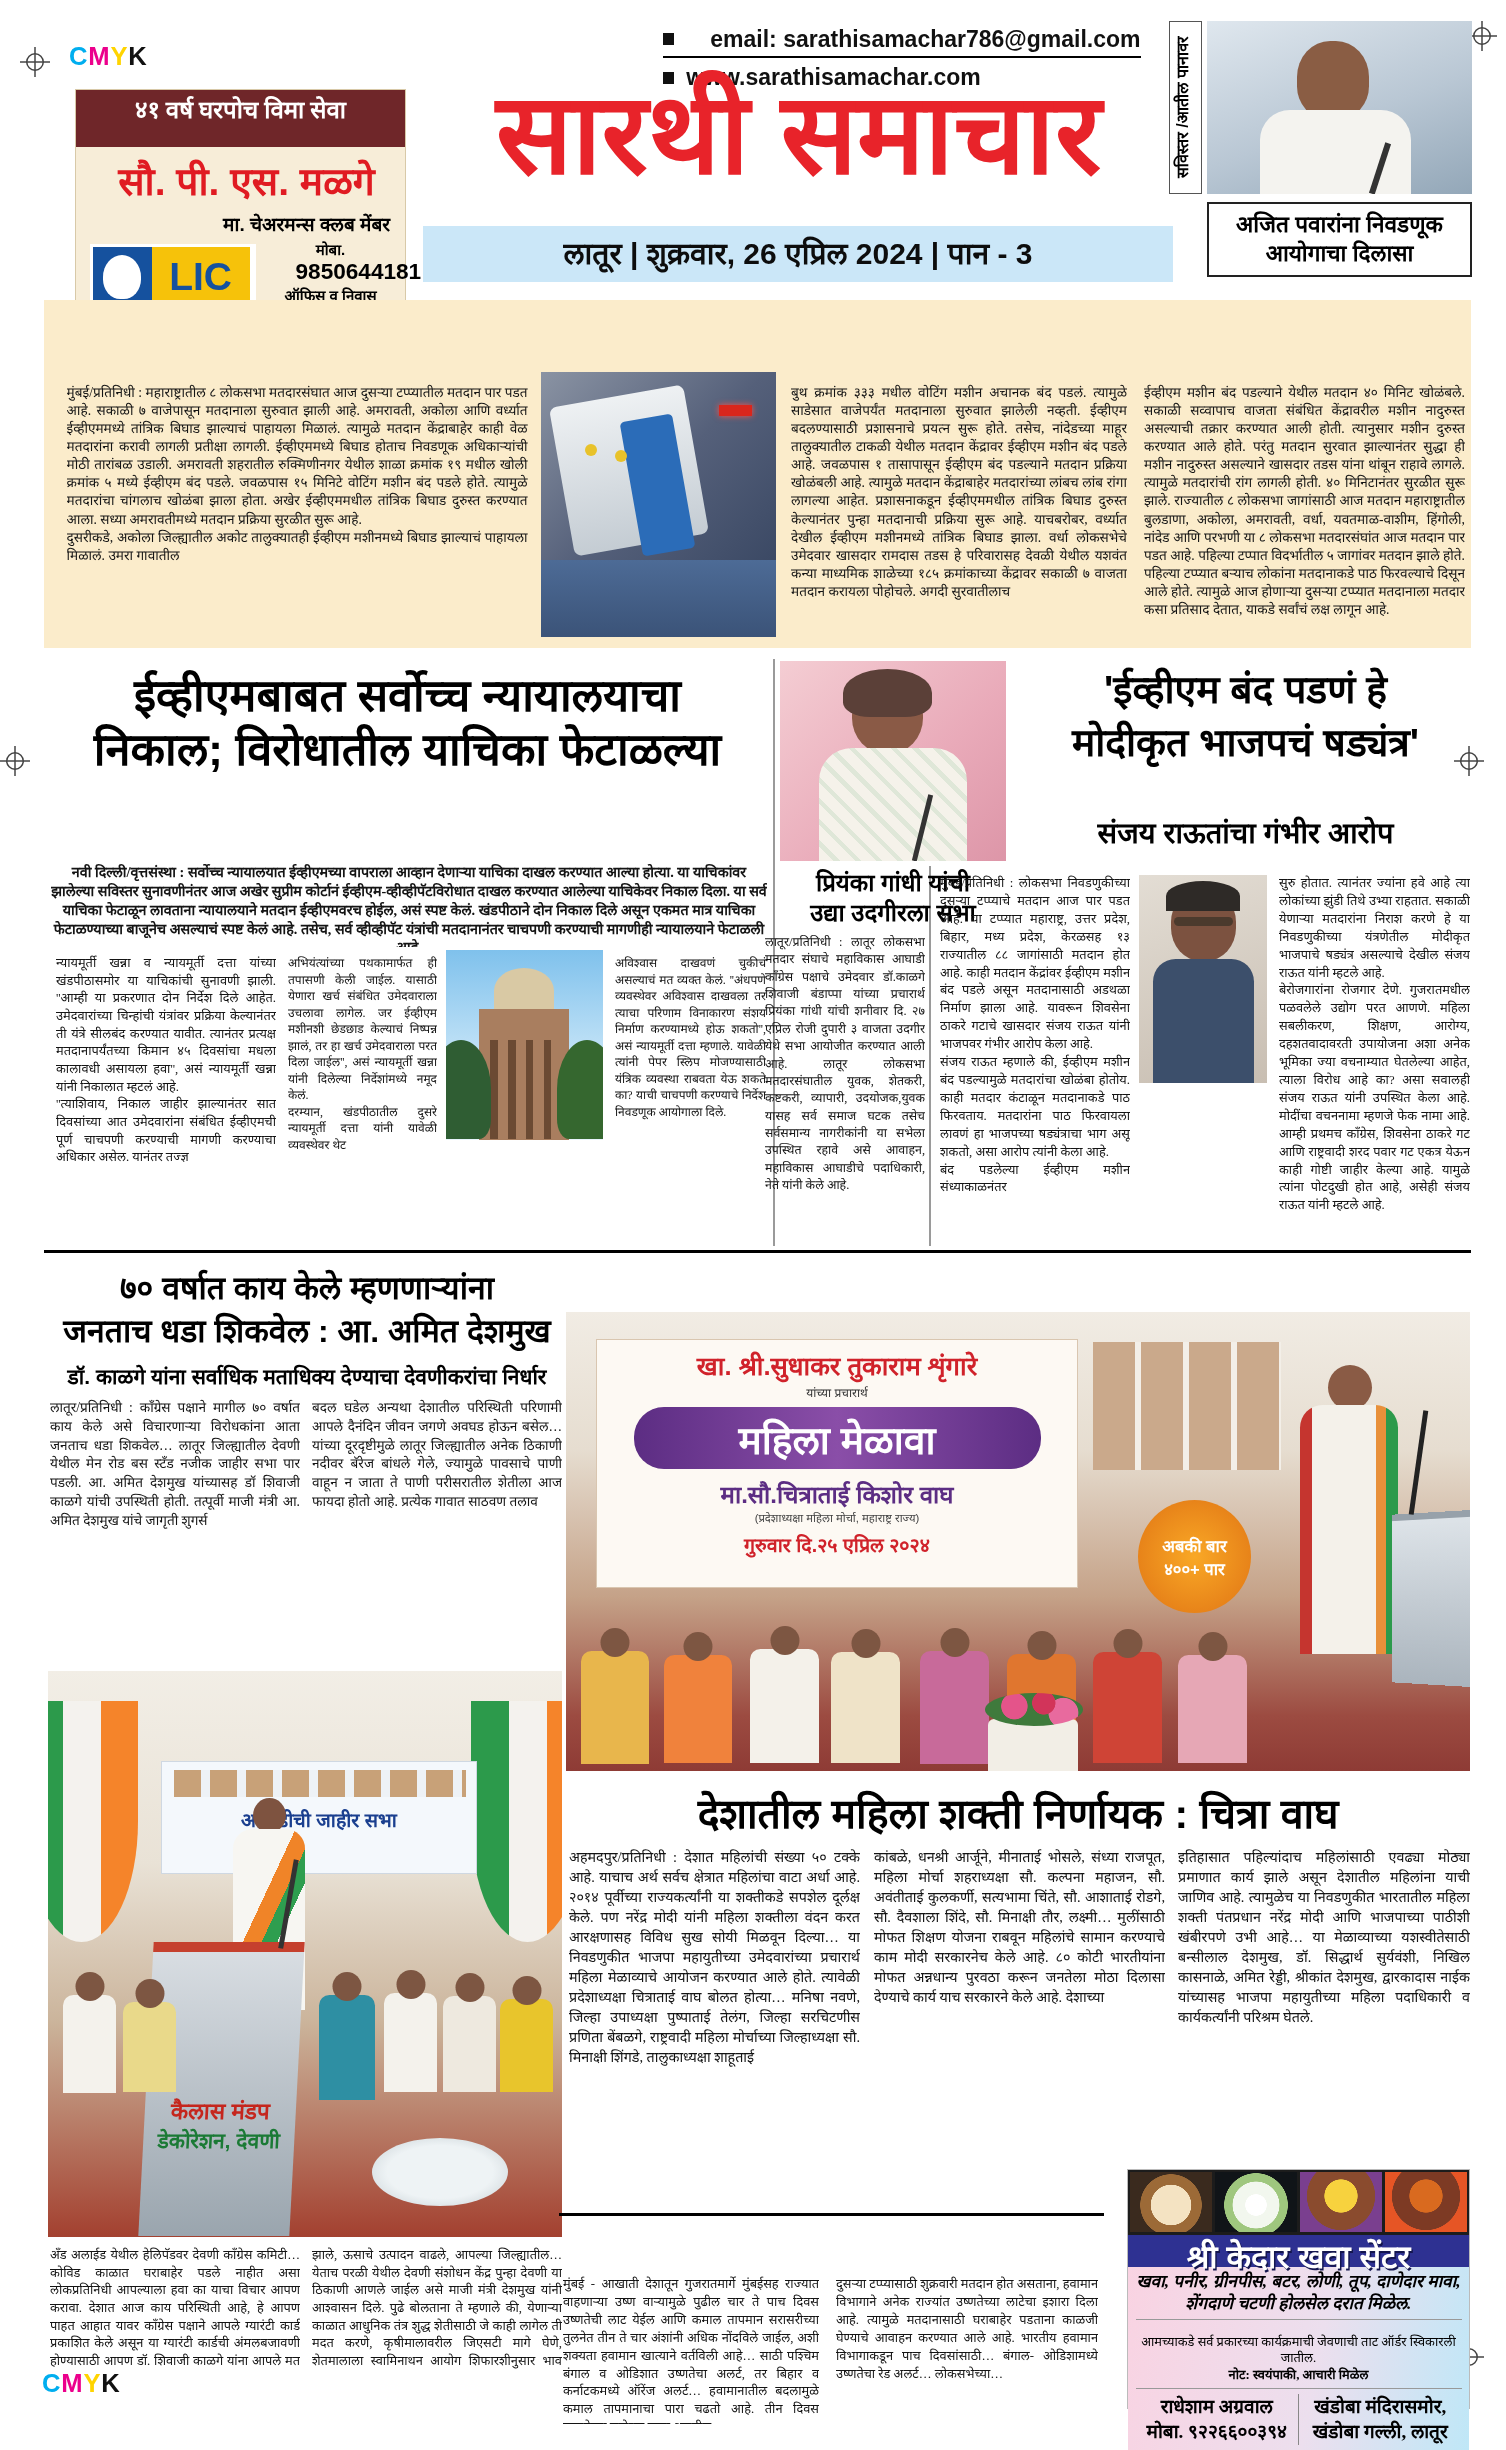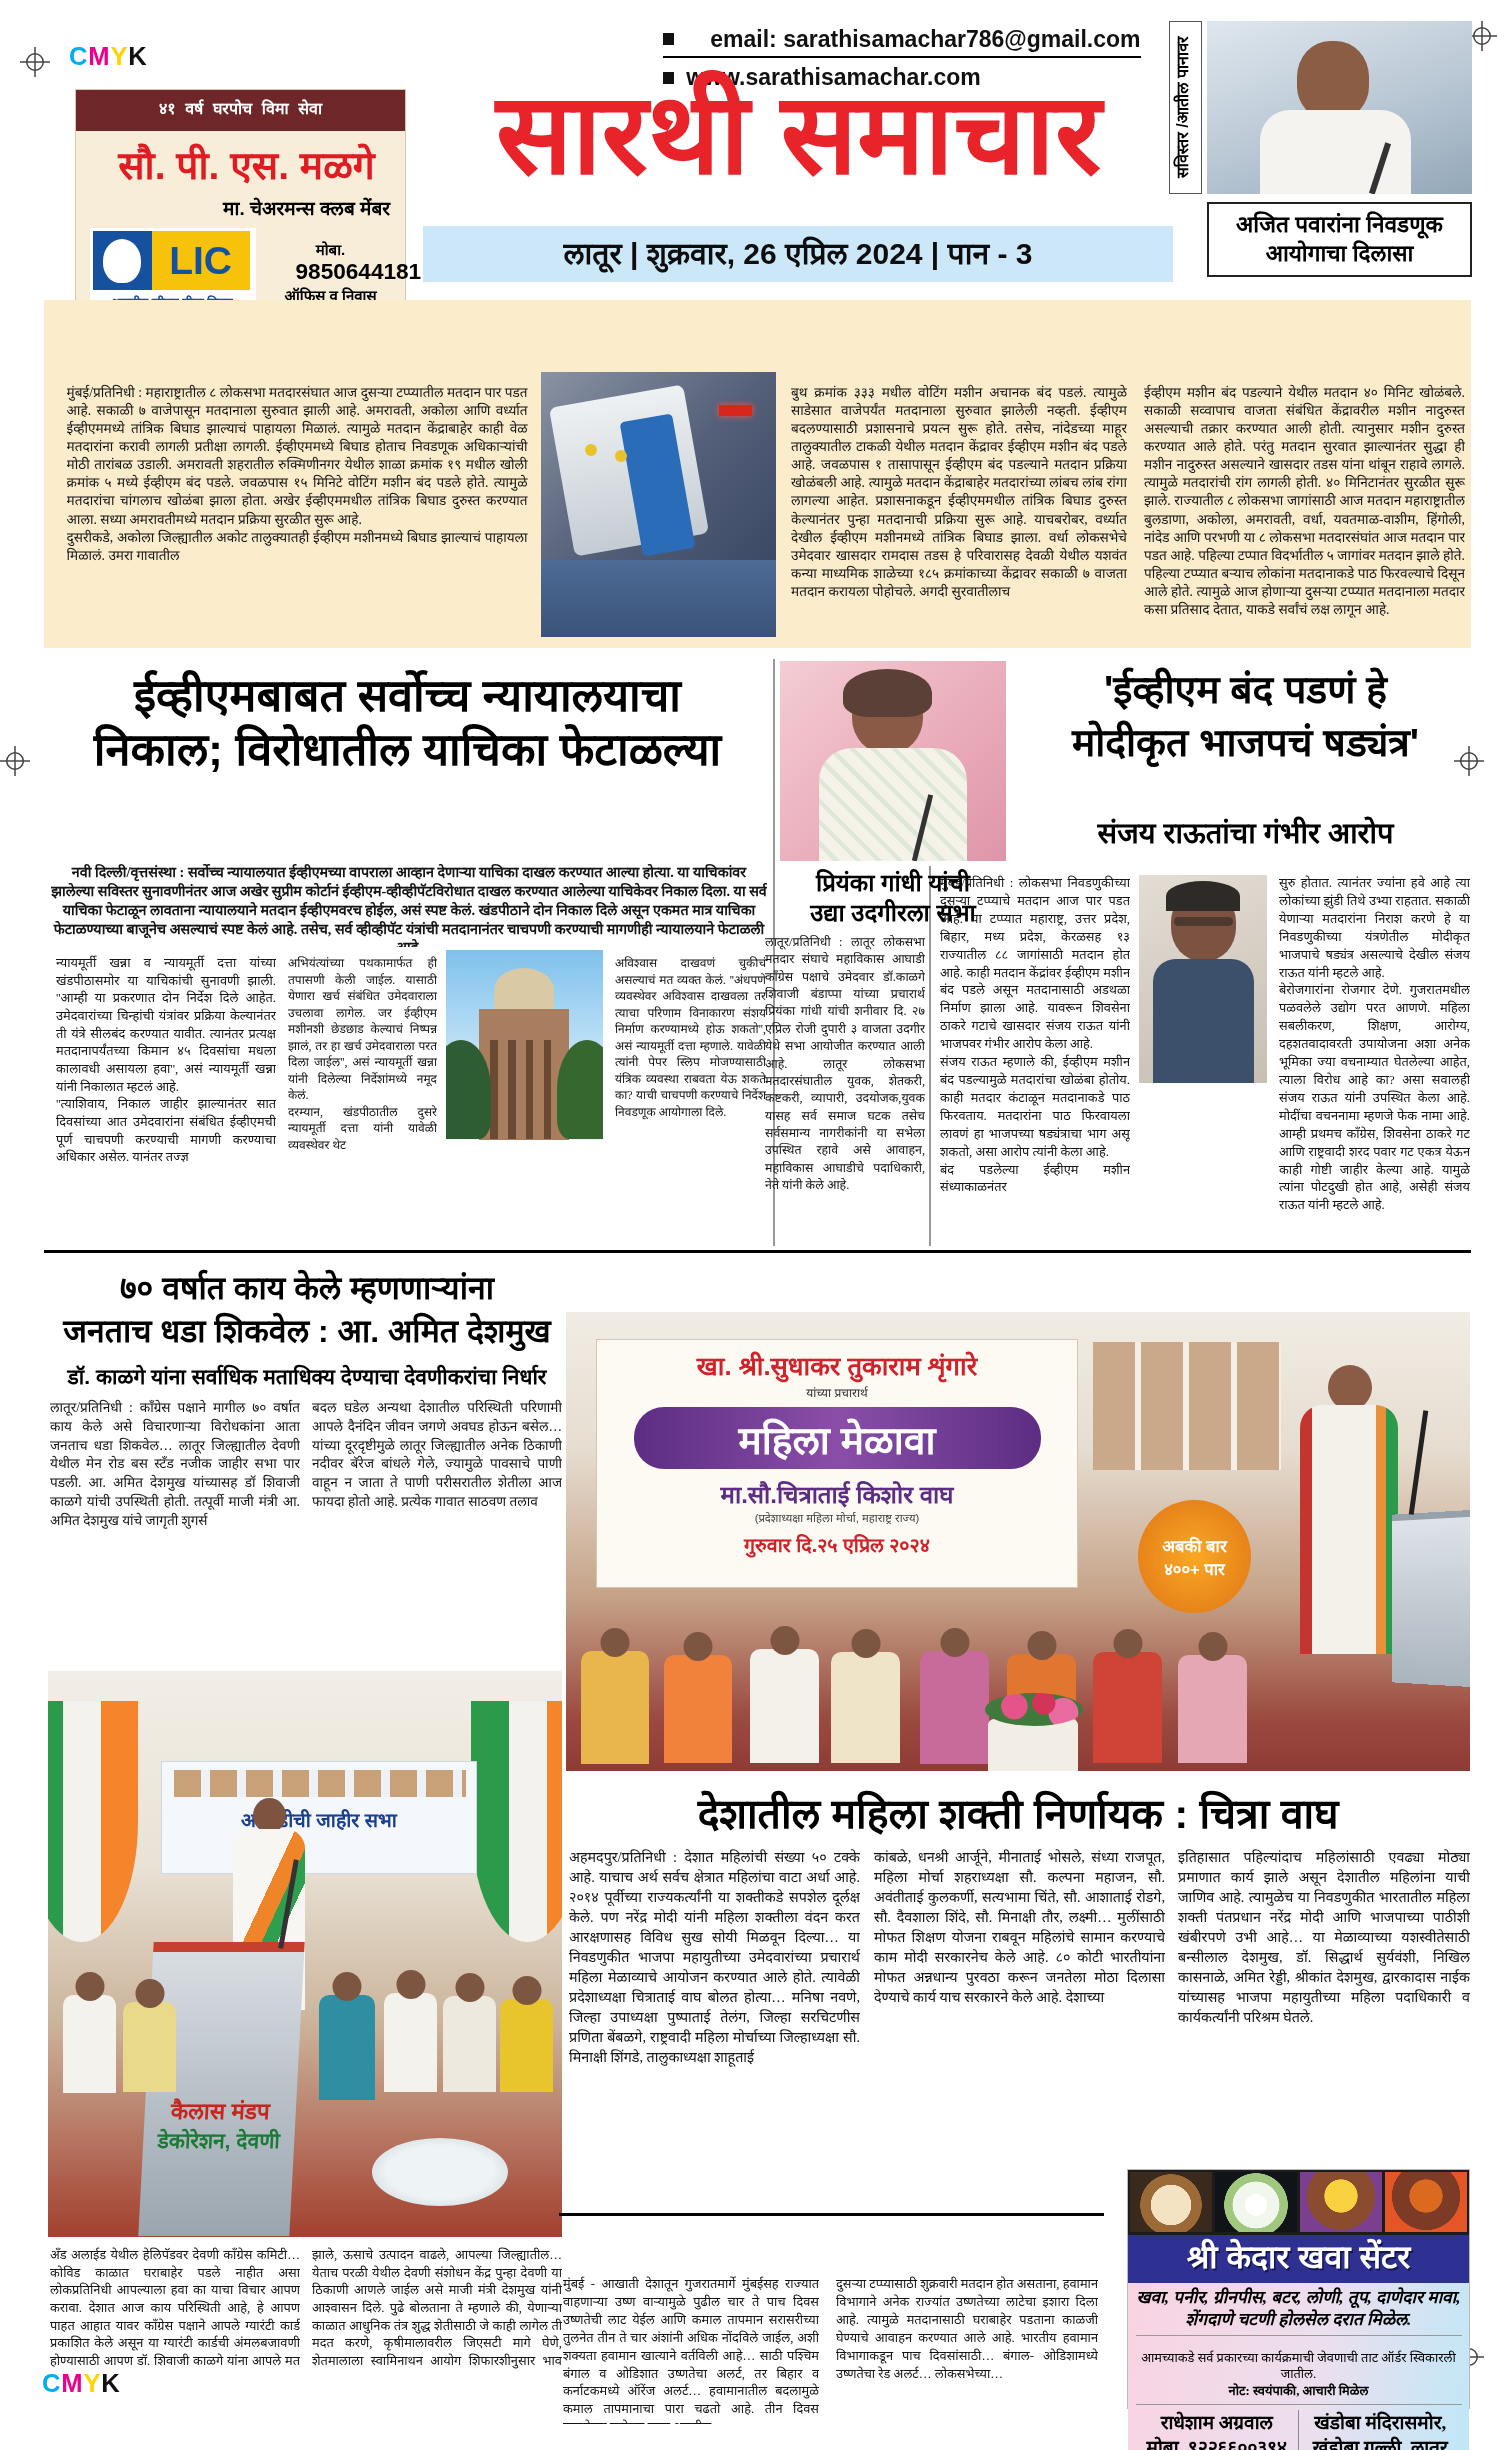--- a/index.html
+++ b/index.html
@@ -12,42 +12,42 @@
   .nowrap { white-space:nowrap; }
   .photo { position:absolute; overflow:hidden; }
   .vline { position:absolute; width:1.5px; background:#8a8a8a; }
   .hline { position:absolute; background:#000; }
   
   .regmark { position:absolute; width:30px; height:30px; }
   .cmyk { position:absolute; font-family:"Liberation Sans", sans-serif; font-weight:bold; font-size:25.6px; letter-spacing:0.8px; }
   .cmyk .c{color:#00aeef}.cmyk .m{color:#ec008c}.cmyk .y{color:#ffd400}.cmyk .k{color:#111}
   
   .licad { border:0.8px solid #d8c9a8; background:#f7edd8; }
-  .licad .topbar { background:#6f2629; color:#fff; font-family:Liberation Mono, monospace; font-weight:bold; font-size:16px; text-align:center; line-height:41px; height:41px; }
+  .licad .topbar { background:#6f2629; color:#fff; font-family:Liberation Serif, serif; font-weight:bold; font-size:24px; text-align:center; line-height:41px; height:57px; }
   .licad .nm { color:#e01b22; font-family:"Liberation Sans",sans-serif; font-weight:bold; font-size:39px; text-align:center; margin-top:6px;margin-left:12px; }
   .licad .mem { font-weight:bold; font-size:19px; text-align:right; padding-right:15px; margin-top:4.5px; font-family:"Liberation Sans",sans-serif;}
   .licbox { display:flex; align-items:flex-end; margin:7.5px 0 0 13.6px; background:#fff; width:166px; padding:3px; }
   .licsq { width:59px; height:59px; background:#15519e; position:relative; }
   .licsq::after{ content:""; position:absolute; left:10.5px; top:7.5px; width:38px; height:44px; background:#fff; border-radius:50% 50% 45% 45%; }
   .licyl { width:98px; height:59px; background:#f6c20a; color:#15519e; font-family:"Liberation Sans",sans-serif; font-weight:bold; font-size:39px; text-align:center; line-height:59px; }
   .lichn { color:#15519e; font-size:12.8px; font-weight:bold; text-align:center; width:166px; margin-left:13.6px; background:#fff; font-family:"Liberation Sans",sans-serif;}
   .licen { color:#15519e; font-size:7.5px; font-weight:bold; text-align:center; width:166px; margin-left:13.6px; background:#fff; font-family:"Liberation Sans",sans-serif;}
   .licright { position:absolute; right:10.5px; top:149px; width:128px; text-align:center; font-family:"Liberation Sans",sans-serif; }
   .licaddr { font-weight:bold; font-size:17.3px; text-align:center; margin-top:7.5px; padding:0 7.5px; font-family:"Liberation Sans",sans-serif;}
   
   .contact-line { display:flex; align-items:center; gap:12px; font-family:"Liberation Sans",sans-serif; font-weight:bold; font-size:23px; color:#111; }
   .contact-line .sq { width:11.3px; height:11.3px; background:#111; flex:0 0 auto; }
   .masthead { color:#e8232a; font-weight:bold; font-family:"Liberation Sans",sans-serif; font-size:113px; line-height:1.0; text-align:center; white-space:nowrap; }
   .datebar { background:#cbe7f8; text-align:center; font-weight:bold; font-family:"Liberation Sans",sans-serif; font-size:30px; color:#0d0d0d; }
   .sidebox-strip { border:1.5px solid #555; writing-mode:vertical-rl; transform:rotate(180deg); text-align:center; font-weight:bold; font-size:16px; font-family:"Liberation Sans",sans-serif; padding:4.5px 1.5px; }
   .ajit-cap { border:2.3px solid #222; font-weight:bold; font-size:22.6px; line-height:1.3; text-align:center; font-family:"Liberation Sans",sans-serif; padding:6px 3px; background:#fff; }
   
   .creampanel { background:#fbeccb; }
   
-  .kedar-title { background:#2e3192; color:#fff; font-family:"Liberation Sans",sans-serif; font-weight:bold; font-size:32px; text-align:center; line-height:44px; height:48px; text-shadow:1.5px 1.5px 0 #14164f; }
+  .kedar-title { background:#2e3192; color:#fff; font-family:"Liberation Sans",sans-serif; font-weight:bold; font-size:32px; text-align:center; line-height:44px; height:32px; text-shadow:1.5px 1.5px 0 #14164f; }
   .kedar-body { background:linear-gradient(100deg,#f9d3e2 0%,#ecdfee 55%,#bfe7f7 100%); padding:4.5px 7.5px 6px 7.5px; }
   .kedar-prod { font-weight:bold; font-style:italic; font-size:17.3px; text-align:center; line-height:1.25; }
   .kedar-note { font-size:12.8px; text-align:center; line-height:1.3; border-top:0.8px solid #999; margin-top:4.5px; padding-top:14px; }
   .kedar-contacts { display:flex; border-top:0.8px solid #999; margin-top:4.5px; padding-top:4.5px; }
   .kedar-contacts > div { flex:1; text-align:center; font-weight:bold; font-size:19px; line-height:1.35; }
   .kedar-contacts > div:first-child { border-right:0.8px solid #888; }
   .foodstrip { display:flex; gap:3px; background:#1c1c1c; padding:2.3px; }
   .foodtile { flex:1; height:60px; position:relative; overflow:hidden; }
   
   .fig { position:absolute; border-radius:10.5px 10.5px 0 0; }

